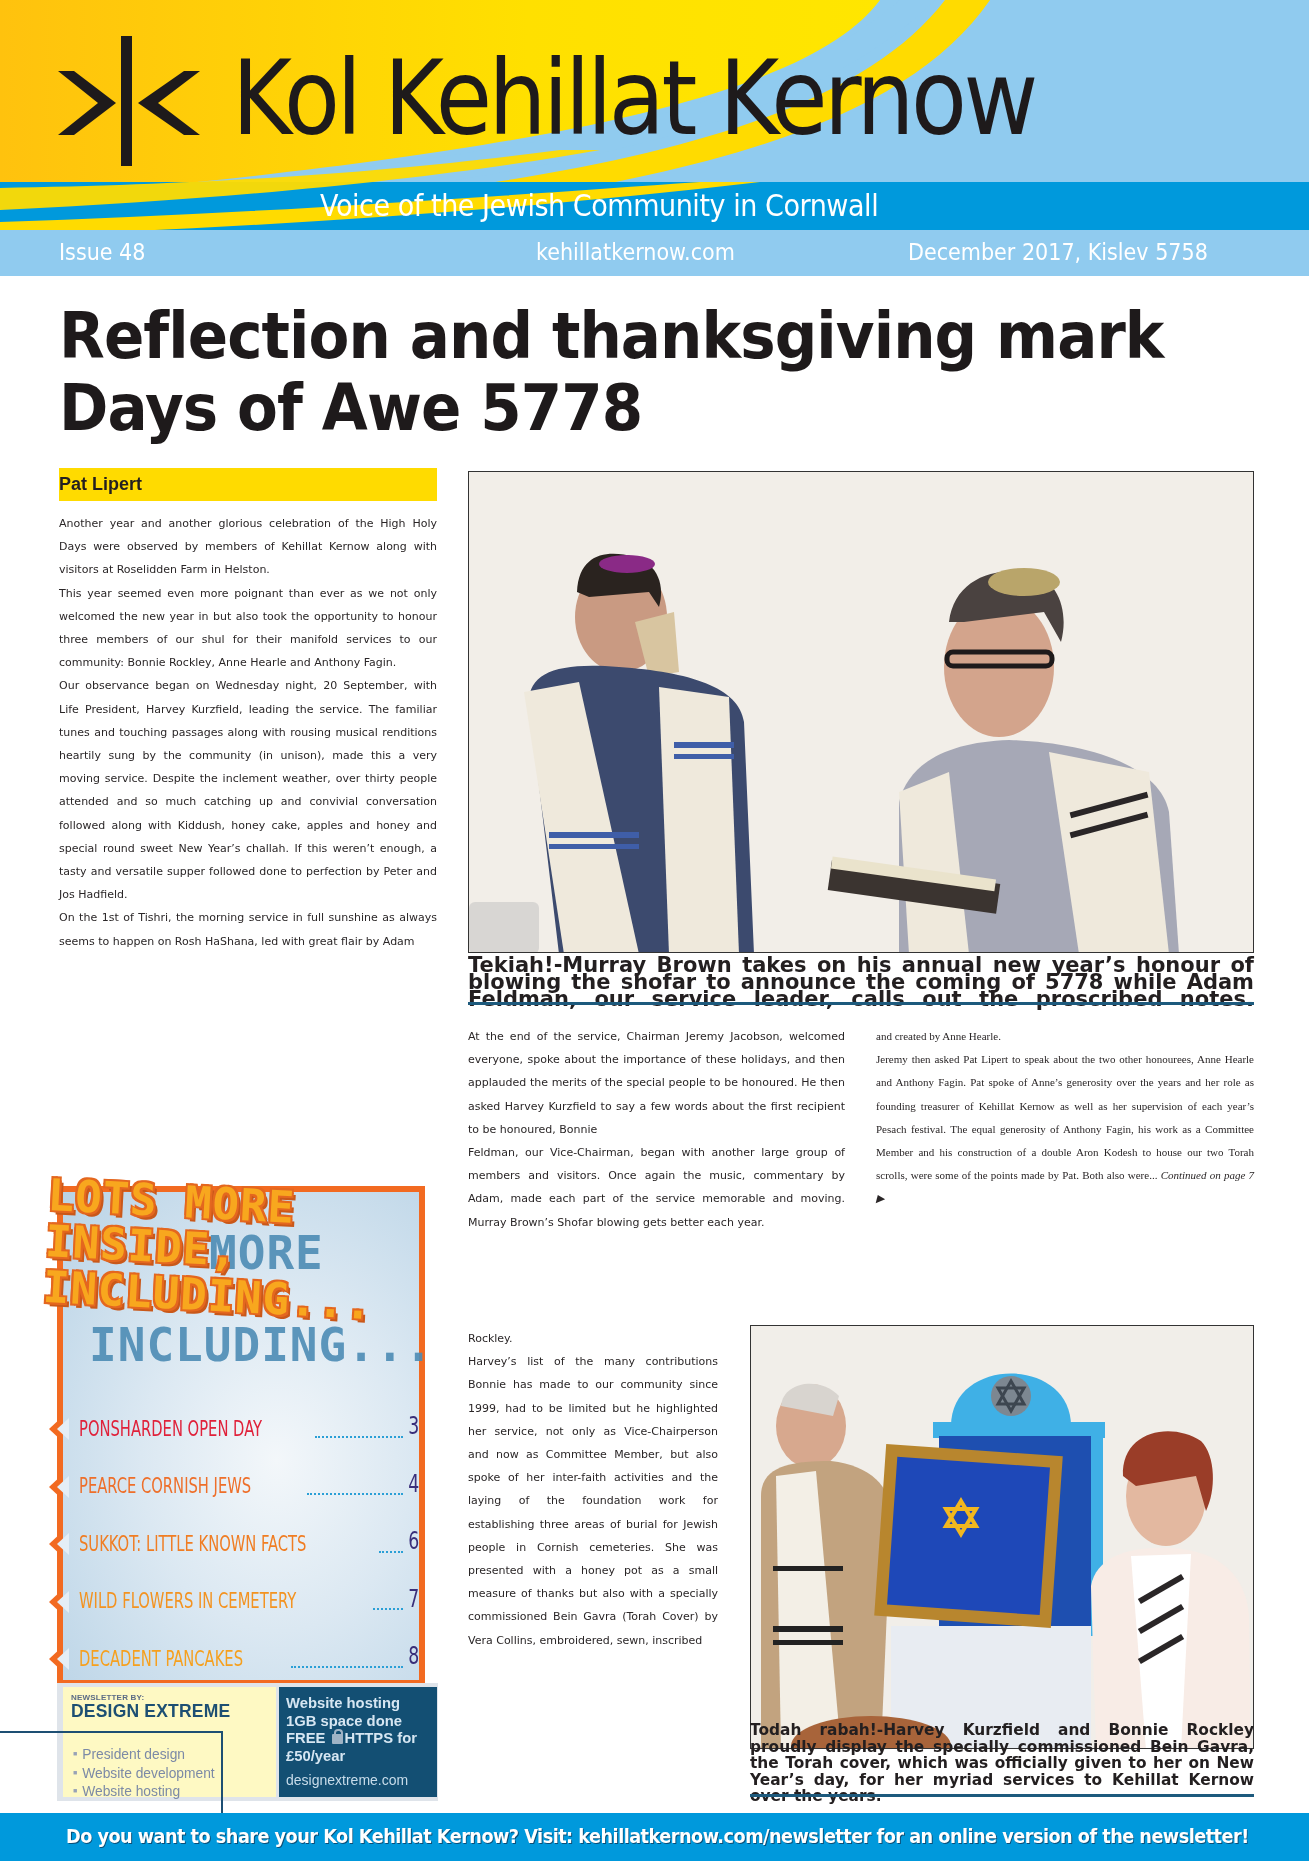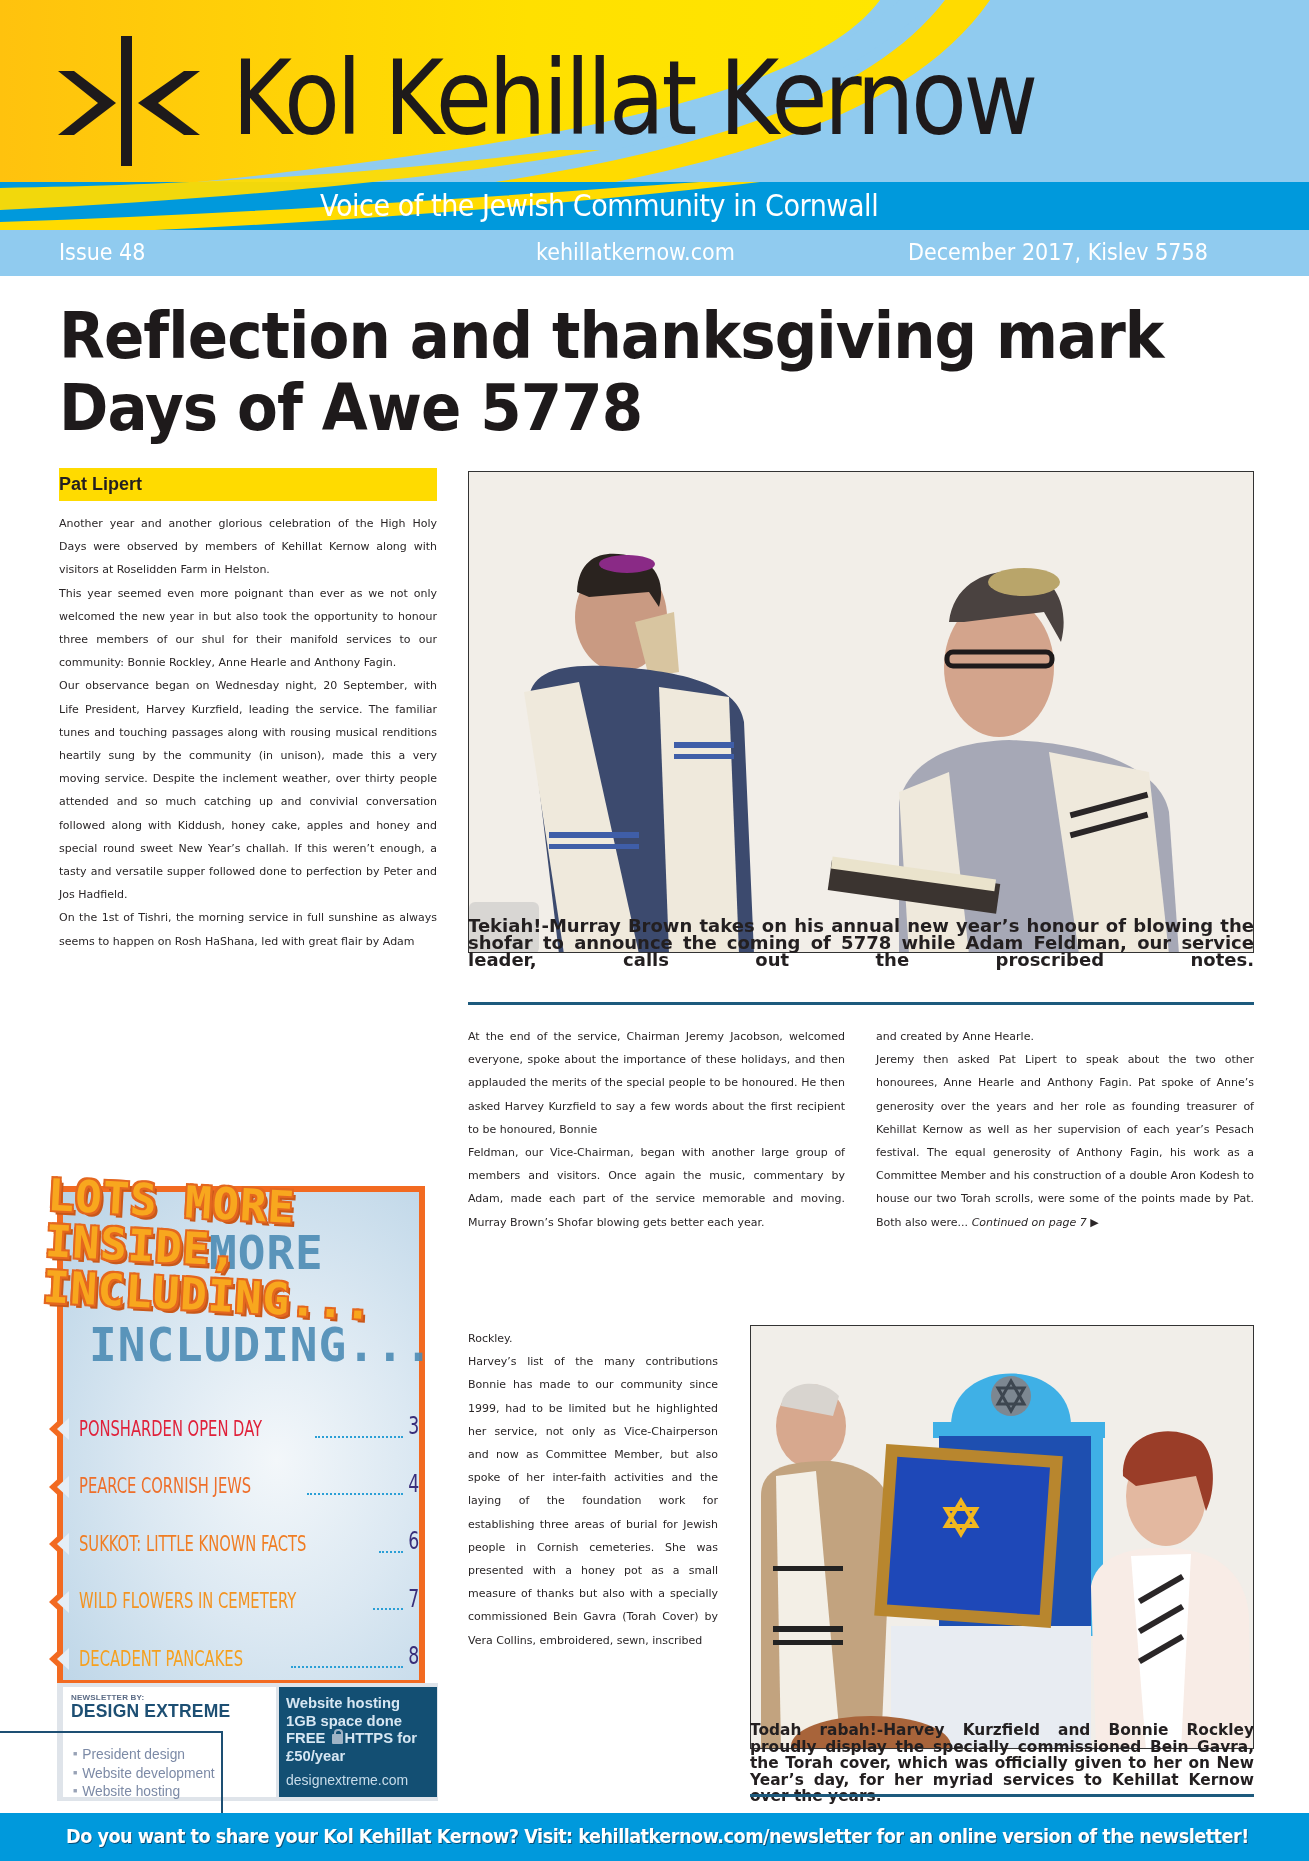--- a/index.html
+++ b/index.html
@@ -22,52 +22,52 @@
 
   
   .byline { position: absolute; left: 59px; top: 468px; width: 378px; height: 33px; background: #ffdb00; text-align: left; font-family: "Liberation Sans", sans-serif; font-weight: bold; font-size: 18px; line-height: 33px; color: #231f20; }
 
   
   .col { position: absolute; font-family: "DejaVu Sans", sans-serif; font-size: 11px; line-height: 23.2px; color: #2a2627; text-align: justify; }
   .col p { margin: 0; }
   .col .last { text-align-last: left; }
   .col-left { left: 59px; top: 512px; width: 378px; }
   .col-mid { left: 468px; top: 1025px; width: 377px; }
-  .col-right { left: 876px; top: 1025px; width: 378px; }
+  .col-right { left: 876px; top: 1025px; width: 378px; font-family: Liberation Serif, serif; }
   .col-mid-narrow { left: 468px; top: 1327px; width: 250px; }
   .cont-italic { font-style: italic; }
 
   
   .photo { position: absolute; border: 1px solid #333; overflow: hidden; }
   .photo-1 { left: 468px; top: 471px; width: 786px; height: 482px; background: linear-gradient(180deg, #f3efe9 0%, #efe9e1 60%, #e8e2d8 100%); }
   .photo-2 { left: 750px; top: 1325px; width: 504px; height: 424px; background: linear-gradient(180deg, #f4f1ec 0%, #ece7e0 100%); }
 
   .caption { position: absolute; font-family: "DejaVu Sans", sans-serif; font-weight: bold; color: #231f20; }
-  .caption-1 { left: 468px; top: 917px; width: 786px; font-size: 18px; line-height: 17px; text-align: justify; text-align-last: justify; }
+  .caption-1 { left: 468px; top: 957px; width: 786px; font-size: 21px; line-height: 17px; text-align: justify; text-align-last: justify; }
   .caption-2 { left: 750px; top: 1722px; width: 504px; font-size: 15.4px; line-height: 16.5px; text-align: justify; }
   .rule { position: absolute; height: 3px; background: #1d5a7d; }
   .rule-1 { left: 468px; top: 1002px; width: 786px; }
   .rule-2 { left: 750px; top: 1794px; width: 504px; }
 
   
   .inside-box { position: absolute; left: 57px; top: 1186px; width: 368px; height: 500px; border: 6px solid #f26a21; background: radial-gradient(ellipse at 60% 55%, #f3f7fa 0%, #dbe8f2 45%, #b9d3e6 100%); overflow: visible; }
   .inside-ghost { position: absolute; left: 26px; top: 36px; font-family: "DejaVu Sans Mono", monospace; font-weight: bold; color: #4d8cb5; font-size: 46px; line-height: 50px; letter-spacing: 1px; opacity: 0.9; white-space: nowrap; }
   .inside-title { position: absolute; left: -14px; top: -20px; font-family: "DejaVu Sans Mono", monospace; font-weight: bold; color: #f8a71e; font-size: 44px; line-height: 46px; letter-spacing: 1px; white-space: nowrap; transform: rotate(3deg); transform-origin: left top;
     text-shadow: 2px 2px 0 #e4671f, -2px -2px 0 #e4671f, 2px -2px 0 #e4671f, -2px 2px 0 #e4671f, 4px 4px 0 #c9581a; }
   .toc { position: absolute; left: 16px; top: 208px; width: 342px; list-style: none; }
   .toc li { position: relative; height: 57.5px; display: flex; align-items: center; font-family: "DejaVu Sans Condensed", "DejaVu Sans", sans-serif; font-size: 21px; letter-spacing: 0px; text-transform: uppercase; }
   .toc li .t { white-space: nowrap; transform: scaleX(0.78); transform-origin: left center; }
   .toc li .dots { position: absolute; bottom: 20px; border-bottom: 2px dotted #2a9fd6; height: 2px; }
   .toc li .pg { position: absolute; right: 0; top: 12px; font-size: 24px; font-weight: normal; color: #3a2f7a; transform: scaleX(0.8); }
   .toc li::before { content: ""; position: absolute; left: -30px; top: 16px; width: 0; height: 0; border-top: 13px solid transparent; border-bottom: 13px solid transparent; border-right: 14px solid #f26a21; }
   .toc li::after { content: ""; position: absolute; left: -22px; top: 18px; width: 0; height: 0; border-top: 11px solid transparent; border-bottom: 11px solid transparent; border-right: 12px solid #e4eef6; }
 
   
   .ad { position: absolute; left: 57px; top: 1683px; width: 381px; height: 118px; background: #dfe4ea; }
-  .ad-left { position: absolute; left: 6px; top: 4px; width: 213px; height: 110px; background: #ffffff; }
+  .ad-left { position: absolute; left: 6px; top: 4px; width: 213px; height: 110px; background: #fef9c3; }
   .ad-kicker { position: absolute; left: 8px; top: 6px; font-family: "Liberation Sans", sans-serif; font-size: 8px; font-weight: bold; color: #5b6b85; letter-spacing: 0.2px; }
   .ad-brand { position: absolute; left: 8px; top: 14px; font-family: "Liberation Sans", sans-serif; font-size: 17.5px; font-weight: bold; color: #1d4f73; letter-spacing: 0.2px; white-space: nowrap; }
   .ad-list { position: absolute; left: 10px; top: 58px; list-style: none; font-family: "Liberation Sans", sans-serif; font-size: 13.8px; line-height: 17.5px; color: #7c8aa6; }
   .ad-list li::before { content: "\25A0"; font-size: 7px; vertical-align: 3px; margin-right: 5px; color: #98a2b6; }
   .ad-frame-line { position: absolute; background: #1d4f73; }
   .ad-right { position: absolute; left: 222px; top: 4px; width: 158px; height: 110px; background: #134f73; padding: 8px 7px; font-family: "Liberation Sans", sans-serif; font-weight: bold; color: #d6e6f2; font-size: 14.8px; line-height: 17.5px; }
   .ad-right .url { display: block; margin-top: 7px; font-weight: normal; font-size: 14px; color: #c8dcea; }
   .lock { display: inline-block; width: 11px; height: 10px; background: #9fb3c5; border-radius: 1px; position: relative; vertical-align: -1px; margin: 0 2px; }
   .lock::before { content: ""; position: absolute; left: 2px; top: -5px; width: 5px; height: 5px; border: 2px solid #9fb3c5; border-bottom: none; border-radius: 4px 4px 0 0; }
 

